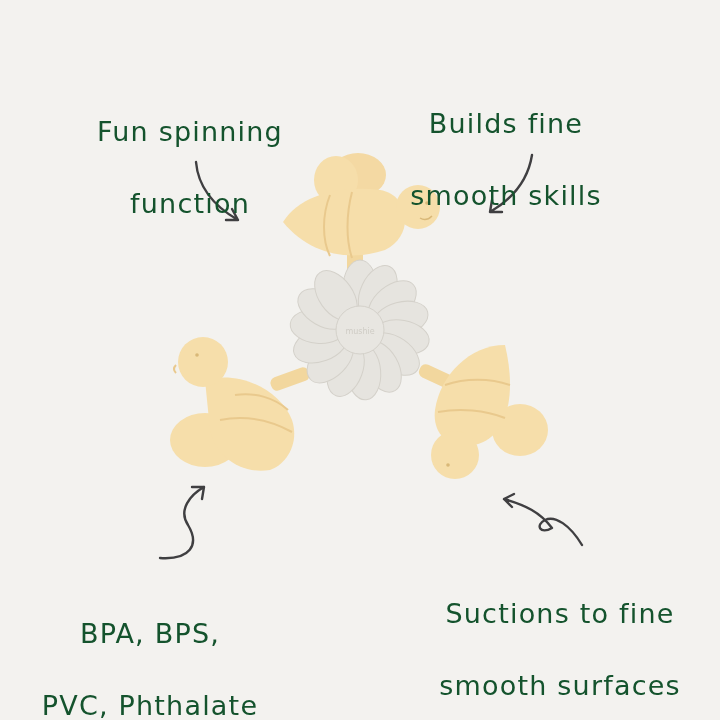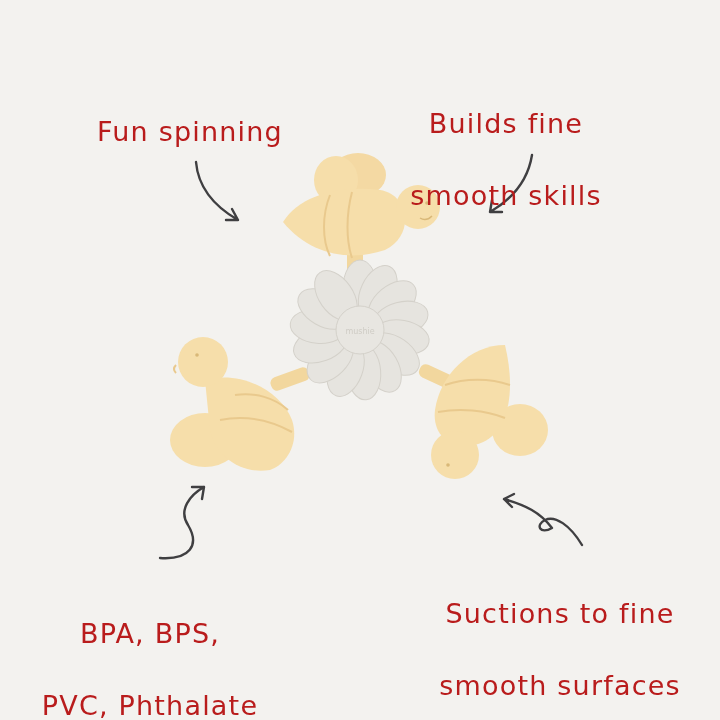--- a/index.html
+++ b/index.html
@@ -11,21 +11,21 @@
       color: #3f3f41;
     }
     .label {
       position: absolute;
       text-align: center;
       font-family: "DejaVu Sans", sans-serif;
       font-size: 27px;
       line-height: 36px;
       letter-spacing: 1.2px;
       font-weight: normal;
-      color: #b91c1c;
+      color: #14532d;
       white-space: pre-line;
     }
     .label span { display: block; }
     #lbl-tl { left: 70px; top: 78px; width: 240px; }
     #lbl-tr { left: 396px; top: 70px; width: 220px; }
     #lbl-bl { left: 30px; top: 580px; width: 240px; }
     #lbl-br { left: 410px; top: 560px; width: 300px; }
     svg.art { position: absolute; left: 0; top: 0; }
   </style>
 </head>
@@ -93,20 +93,21 @@
   <g stroke="#3f3f41" stroke-width="2.4" fill="none" stroke-linecap="round" stroke-linejoin="round">
     <path d="M196 162 C198 185, 212 205, 238 220 M226 220 L238 220 L232 209"></path>
     <path d="M532 155 C528 180, 514 198, 490 212 M492 200 L490 212 L502 212"></path>
     <path d="M160 558 C190 560, 200 545, 188 525 C178 510, 190 495, 204 487 M192 487 L204 487 L202 499"></path>
     <path d="M582 545 C570 525, 555 515, 545 520 C535 525, 540 535, 552 528 C540 512, 525 505, 504 499 M514 494 L504 499 L512 507"></path>
   </g>
 </svg>
 
 <div id="lbl-tl" class="label">
   <span>Fun spinning</span>
+  <span>function</span>
 </div>
 
 <div id="lbl-tr" class="label">
   <span>Builds fine</span>
   <span>smooth skills</span>
 </div>
 
 <div id="lbl-bl" class="label">
   <span>BPA, BPS,</span>
   <span>PVC, Phthalate</span>

